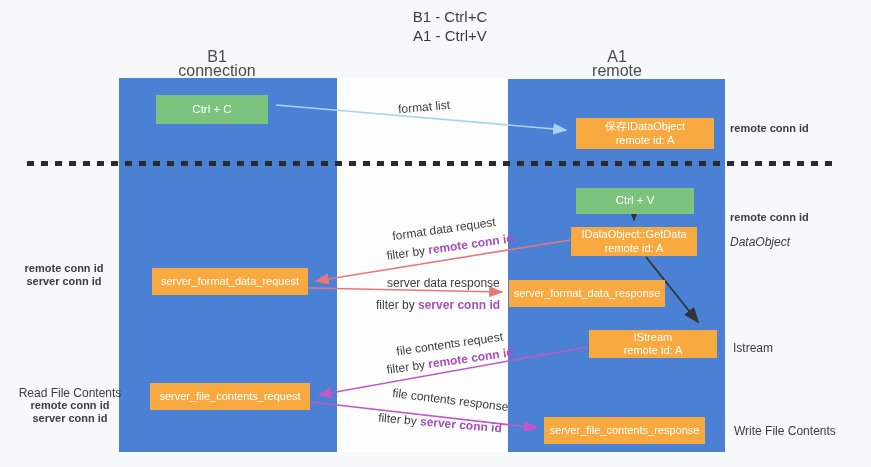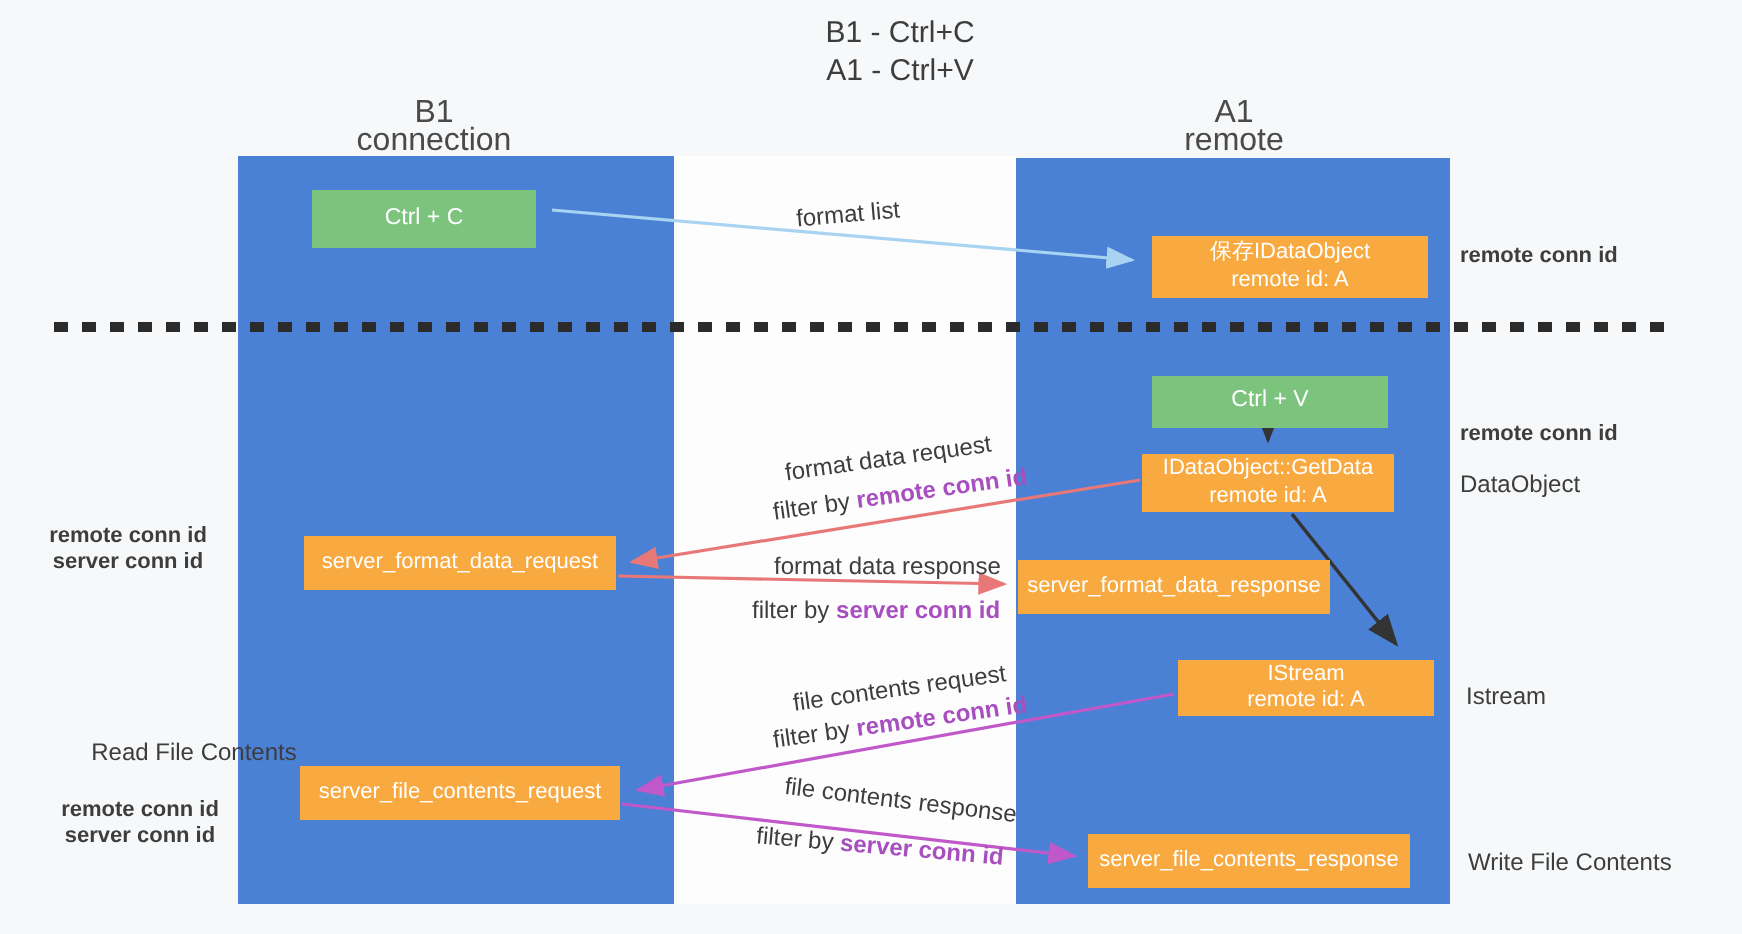--- a/index.html
+++ b/index.html
@@ -108,38 +108,38 @@
   </div>
   <div class="node orange" style="left:544px;top:417px;width:161px;height:27px;">
     <div>server_file_contents_response</div>
   </div>
 
   <div class="alabel" style="left:398px;top:100px;transform:rotate(-5deg);">format list</div>
   <div class="alabel" style="left:392px;top:222px;transform:rotate(-8deg);">format data request</div>
   <div class="alabel" style="left:386px;top:240px;transform:rotate(-8deg);">
     <span>filter by </span><span class="purple">remote conn id</span>
   </div>
-  <div class="alabel" style="left:387px;top:276px;">format data response</div>
+  <div class="alabel" style="left:387px;top:276px;">server data response</div>
   <div class="alabel" style="left:376px;top:298px;">
     <span>filter by </span><span class="purple">server conn id</span>
   </div>
   <div class="alabel" style="left:396px;top:337px;transform:rotate(-8deg);">file contents request</div>
   <div class="alabel" style="left:386px;top:354px;transform:rotate(-8deg);">
     <span>filter by </span><span class="purple">remote conn id</span>
   </div>
   <div class="alabel" style="left:392px;top:393px;transform:rotate(7deg);">file contents response</div>
   <div class="alabel" style="left:378px;top:416px;transform:rotate(5deg);">
     <span>filter by </span><span class="purple">server conn id</span>
   </div>
 
   <div class="sidelabel small purple" style="left:730px;top:122px;">remote conn id</div>
   <div class="sidelabel small purple" style="left:730px;top:211px;">remote conn id</div>
-  <div class="sidelabel" style="left:730px;top:235px;">DataObject</div>
+  <div class="sidelabel" style="left:730px;top:235px;font-style:italic;">DataObject</div>
   <div class="sidelabel" style="left:733px;top:341px;">Istream</div>
   <div class="sidelabel" style="left:734px;top:424px;">Write File Contents</div>
 
   <div class="sidelabel small purple leftcol" style="left:9px;top:262px;">remote conn id</div>
   <div class="sidelabel small greenlbl leftcol" style="left:9px;top:275px;">server conn id</div>
-  <div class="sidelabel leftcol" style="left:15px;top:369px;margin-left:27px;">Read File Contents</div>
+  <div class="sidelabel leftcol" style="left:15px;top:386px;">Read File Contents</div>
   <div class="sidelabel small purple leftcol" style="left:15px;top:399px;">remote conn id</div>
   <div class="sidelabel small greenlbl leftcol" style="left:15px;top:412px;">server conn id</div>
 
 </div>
 
 </body></html>

